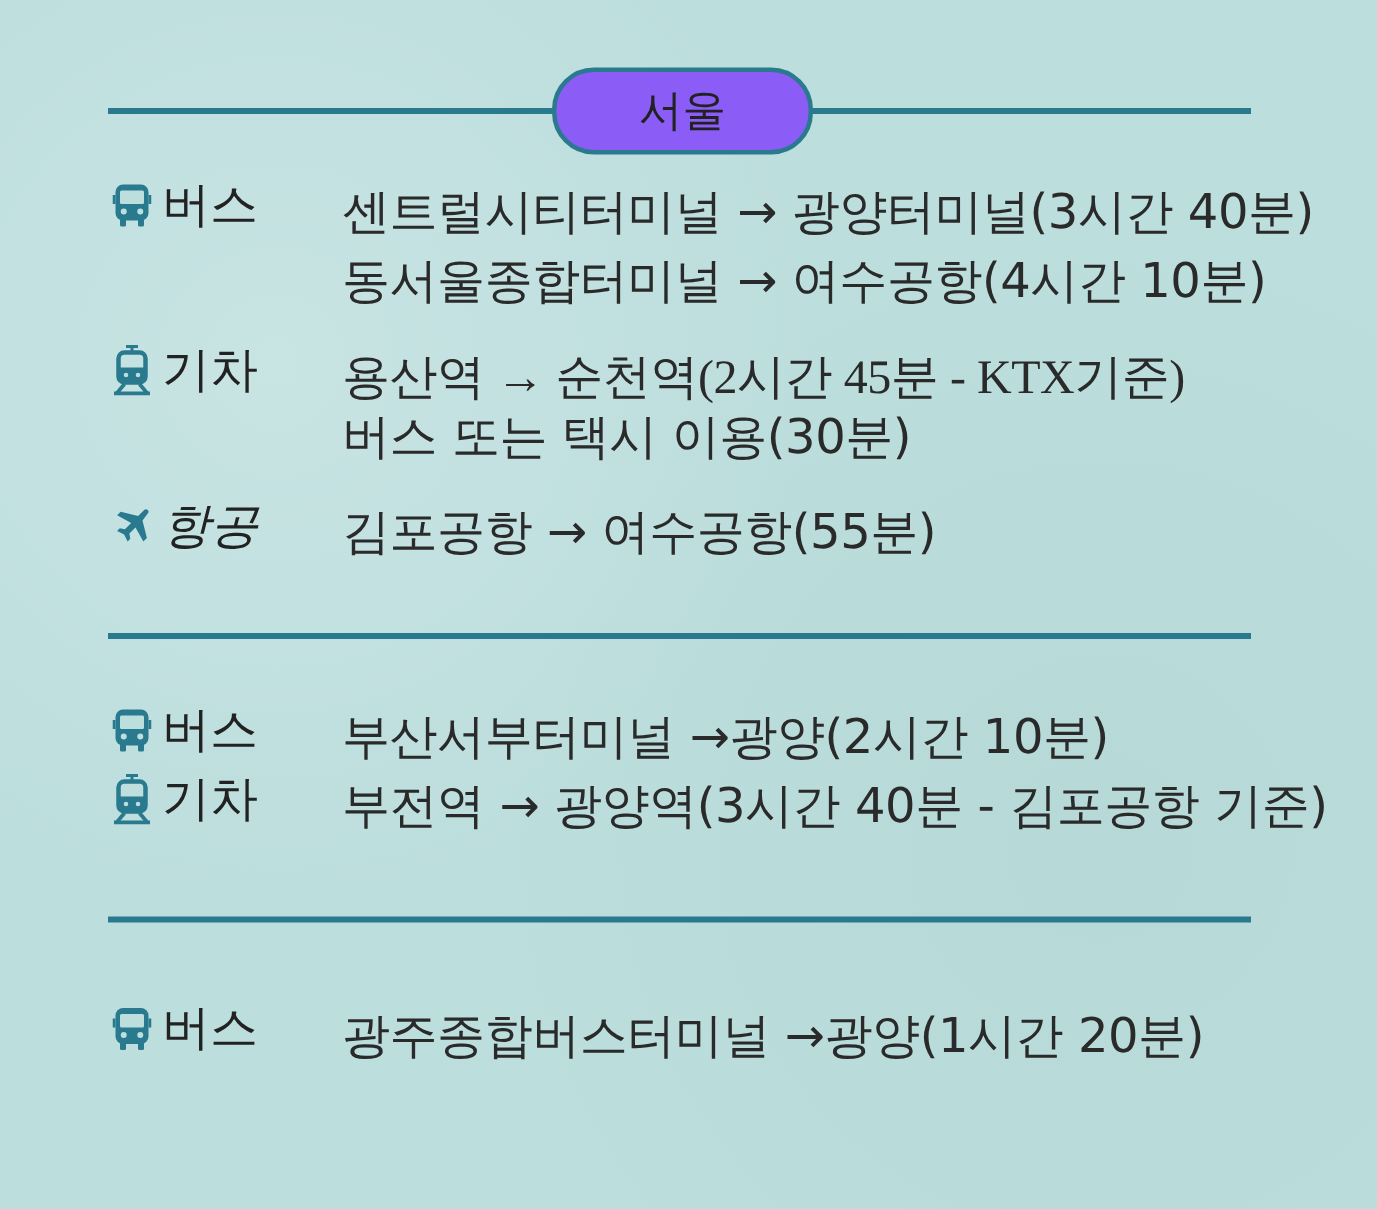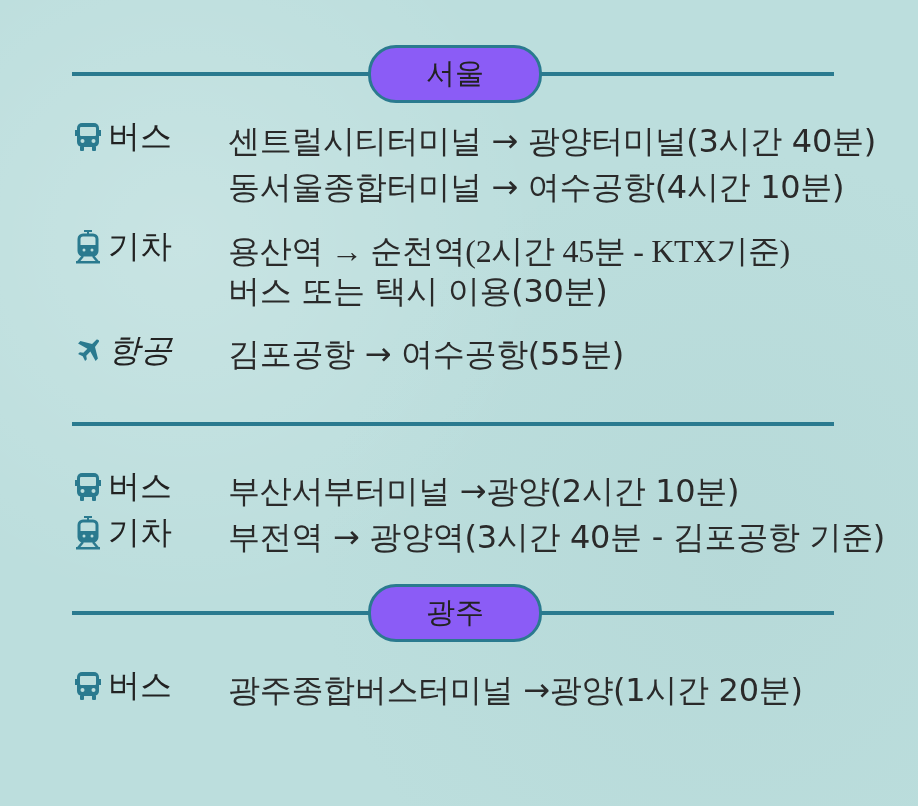--- a/index.html
+++ b/index.html
@@ -123,21 +123,20 @@
           <rect x="1" y="31" width="24" height="2.5" fill="#2a7a8f"></rect>
         </svg>
     </span>
     <span>기차</span>
   </div>
 </div>
 <div class="route" style="top:516px;">부전역 → 광양역(3시간 40분 - 김포공항 기준)</div>
 
 <div class="header" style="top:584px;">
   <div class="rule"></div>
-  <div class="pill">광주</div>
 </div>
 
 <div class="row" style="top:666px;">
   <div class="mode">
     <span class="icon">
       <svg width="26" height="30" viewBox="0 0 26 30">
           <rect x="2" y="1" width="22" height="24" rx="5" fill="#2a7a8f"></rect>
           <rect x="5" y="5" width="16" height="9" rx="1" fill="#bcdedd"></rect>
           <circle cx="7.5" cy="19" r="2" fill="#bcdedd"></circle>
           <circle cx="18.5" cy="19" r="2" fill="#bcdedd"></circle>

